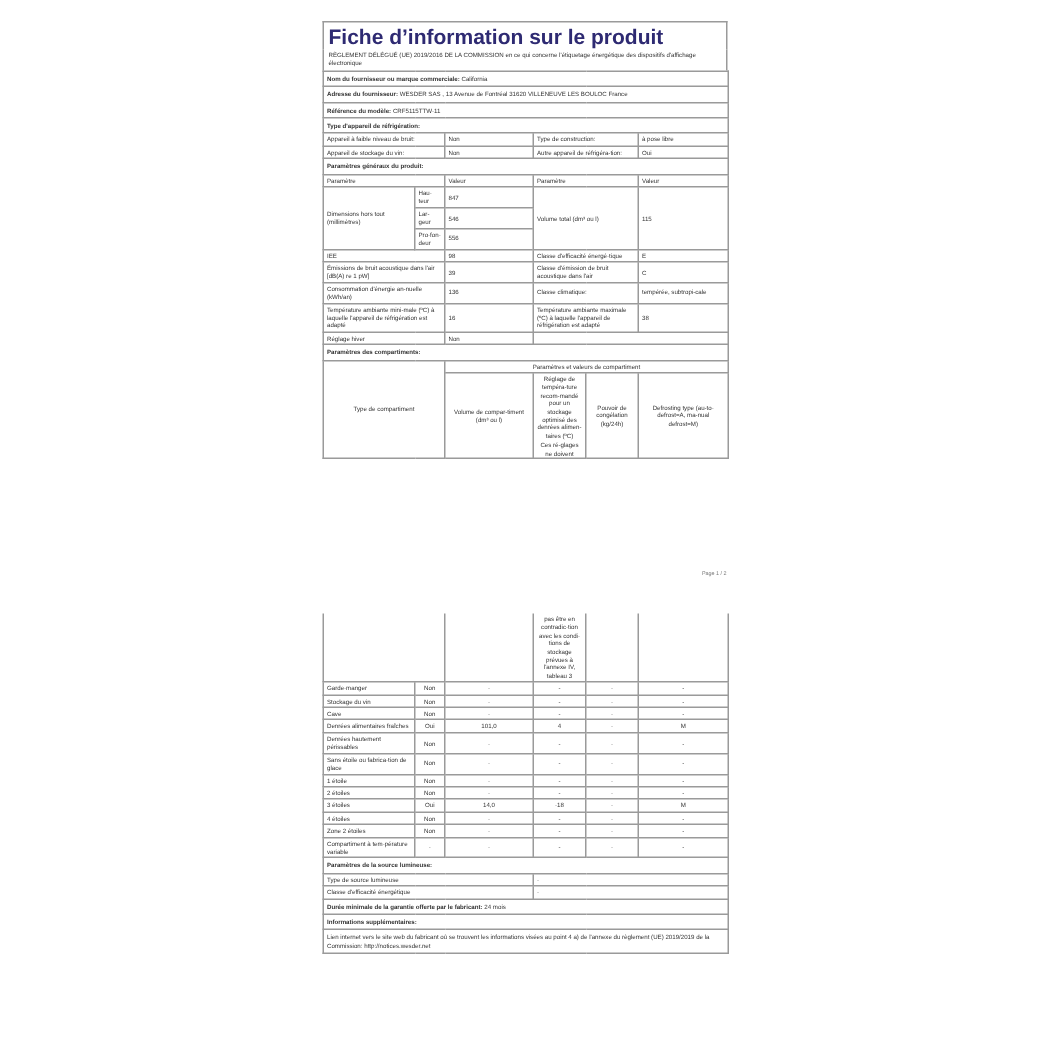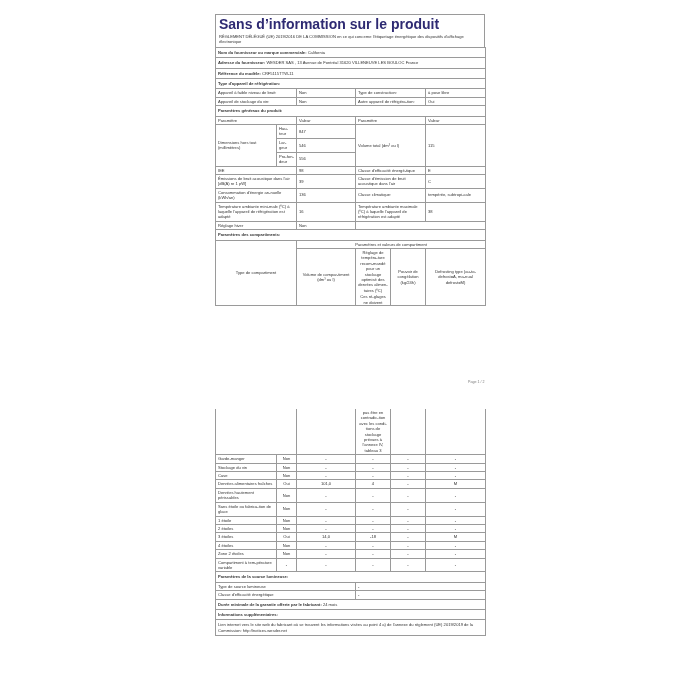--- a/index.html
+++ b/index.html
@@ -13,21 +13,21 @@
   .reg{font-size:4.1px;line-height:5.4px;padding:1px 3px 2px 3px;border-left:0.6px solid #9a9a9a;border-right:0.6px solid #9a9a9a;}
   .b{font-weight:bold;}
   .c{text-align:center;}
   .pageno{position:absolute;left:468px;top:380px;font-size:3.6px;color:#777;}
   .sec td{padding:2px 2px;}
 </style>
 </head>
 <body>
 
 <div class="page" id="p1">
-  <div class="title">Sans d’information sur le produit</div>
+  <div class="title">Fiche d’information sur le produit</div>
   <div class="reg">RÈGLEMENT DÉLÉGUÉ (UE) 2019/2016 DE LA COMMISSION en ce qui concerne l'étiquetage énergétique des dispositifs d'affichage électronique</div>
   <table>
     <colgroup>
         <col style="width:61px">
         <col style="width:20px">
         <col style="width:59px">
         <col style="width:35px">
         <col style="width:35px">
         <col style="width:60px">
       </colgroup>

